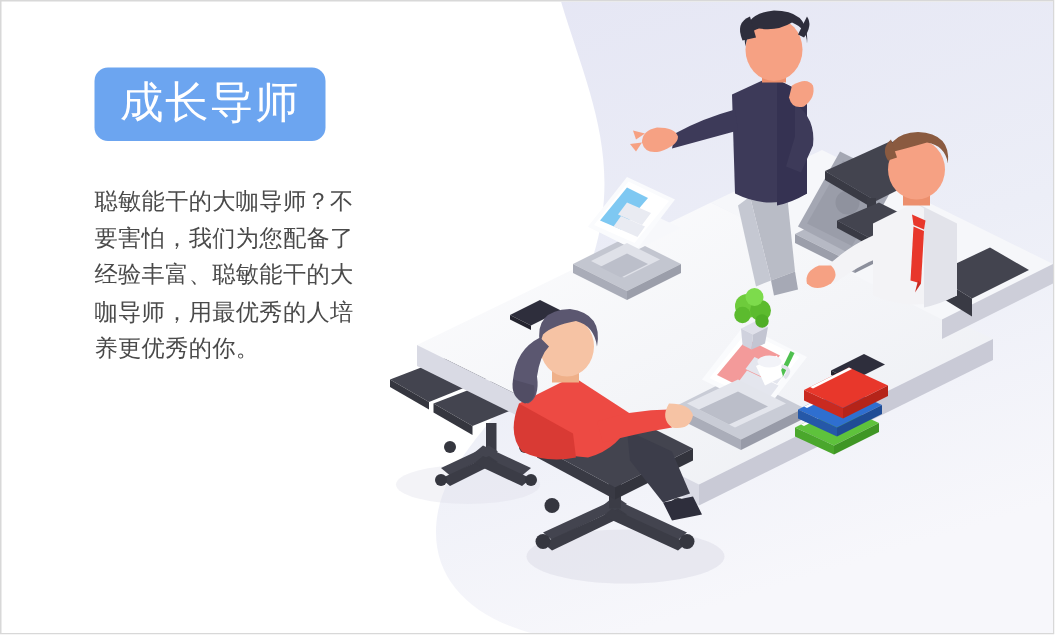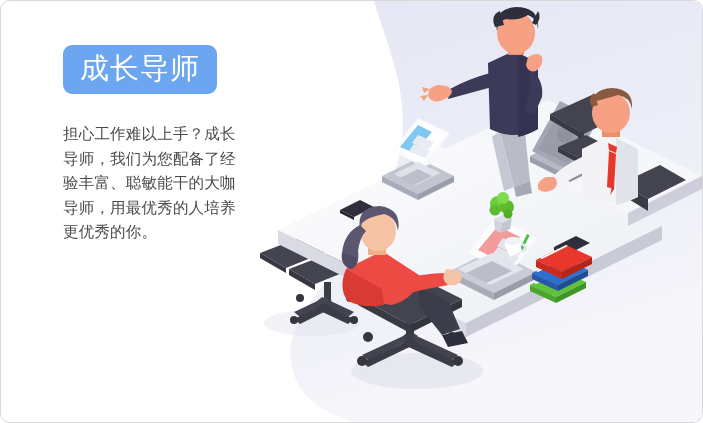--- a/index.html
+++ b/index.html
@@ -11,21 +11,21 @@
     font-family: "DejaVu Sans", "Liberation Sans", sans-serif;
   }
 
   #banner {
     position: relative;
     width: 703px;
     height: 423px;
     box-sizing: border-box;
     background: #ffffff;
     border: 1px solid #d8d8d8;
-    border-radius: 10px;
+    border-radius: 0;
     overflow: hidden;
   }
 
   
   .text-col {
     position: absolute;
     left: 62px;
     top: 44px;
     width: 200px;
     z-index: 5;
@@ -311,16 +311,16 @@
 
         <path d="M118,224 Q102,232 100,252 Q100,266 110,268 Q118,264 116,250 Q118,236 124,230 Z" fill="#5b5770"></path>
         <path d="M100,252 Q98,264 108,268 Q116,266 114,256 Z" fill="#514d64"></path>
       </g>
 
     </svg>
   </div>
 
   <div class="text-col">
     <div class="badge">成长导师</div>
-    <p class="body-text">担心工作难以上手？成长导师，我们为您配备了经验丰富、聪敏能干的大咖导师，用最优秀的人培养更优秀的你。</p>
+    <p class="body-text">聪敏能干的大咖导师？不要害怕，我们为您配备了经验丰富、聪敏能干的大咖导师，用最优秀的人培养更优秀的你。</p>
   </div>
 
 </div>
 
 </body></html>

